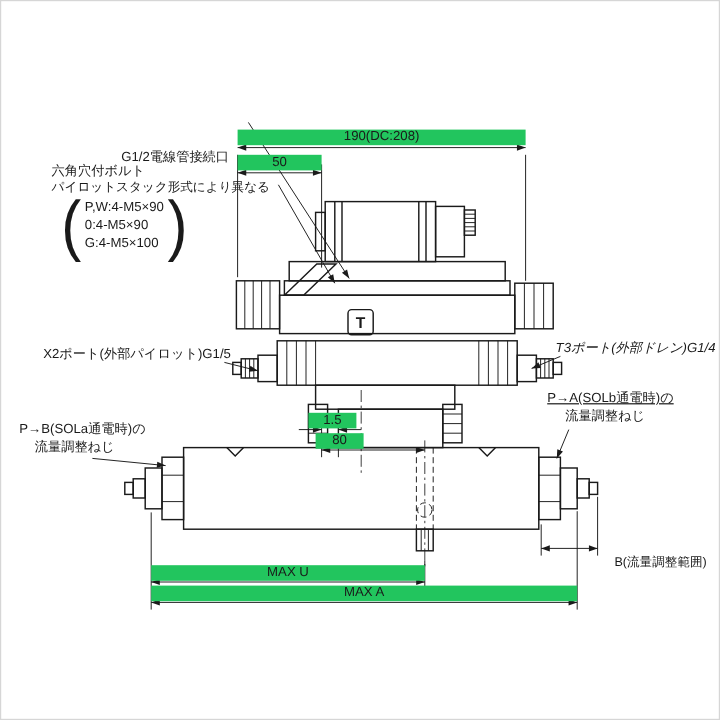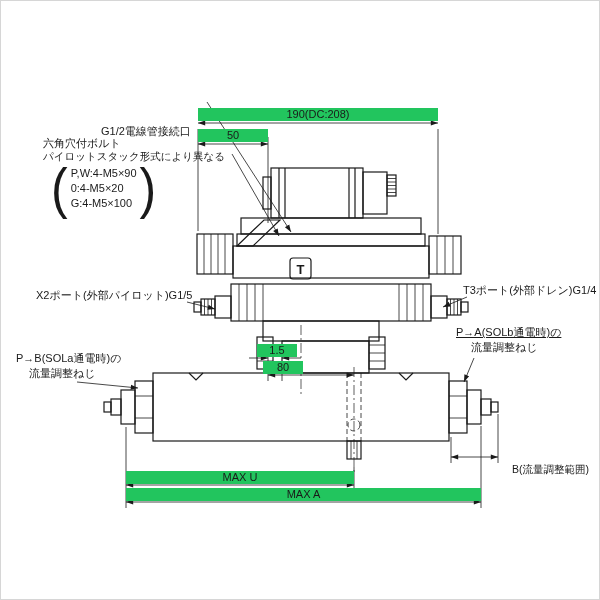--- a/index.html
+++ b/index.html
@@ -202,28 +202,28 @@
 
   <div class="lbl" style="left:100px; top:90px;margin-top:34px;">G1/2電線管接続口</div>
 
   <div class="lbl" style="left:42px; top:136px;">六角穴付ボルト</div>
   <div class="lbl" style="left:42px; top:149px; font-size:10.5px;">パイロットスタック形式により異なる</div>
 
   <div class="paren-group" style="left:50px; top:162px;">
     <span class="paren">(</span>
     <span class="spec-lines">
       <span>P,W:4-M5×90</span>
-      <span>0:4-M5×20</span>
+      <span>0:4-M5×90</span>
       <span>G:4-M5×100</span>
     </span>
     <span class="paren">)</span>
   </div>
 
   <div class="lbl" style="left:35px; top:288px;">X2ポート(外部パイロット)G1/5</div>
-  <div class="lbl" style="left:462px; top:283px;">T3ポート(外部ドレン)G1/4</div>
+  <div class="lbl" style="left:462px; top:283px;font-style:italic;">T3ポート(外部ドレン)G1/4</div>
 
   <div class="lbl" style="left:455px; top:325px;text-decoration:underline;">P→A(SOLb通電時)の</div>
   <div class="lbl" style="left:470px; top:340px;">流量調整ねじ</div>
 
   <div class="lbl" style="left:15px; top:351px;">P→B(SOLa通電時)の</div>
   <div class="lbl" style="left:28px; top:366px;">流量調整ねじ</div>
 
   <div class="lbl" style="left:476px; top:462px; font-size:10.5px;margin-left:35px;">B(流量調整範囲)</div>
 
   <div class="dim-text" style="left:197px; top:107px; width:240px;">190(DC:208)</div>

